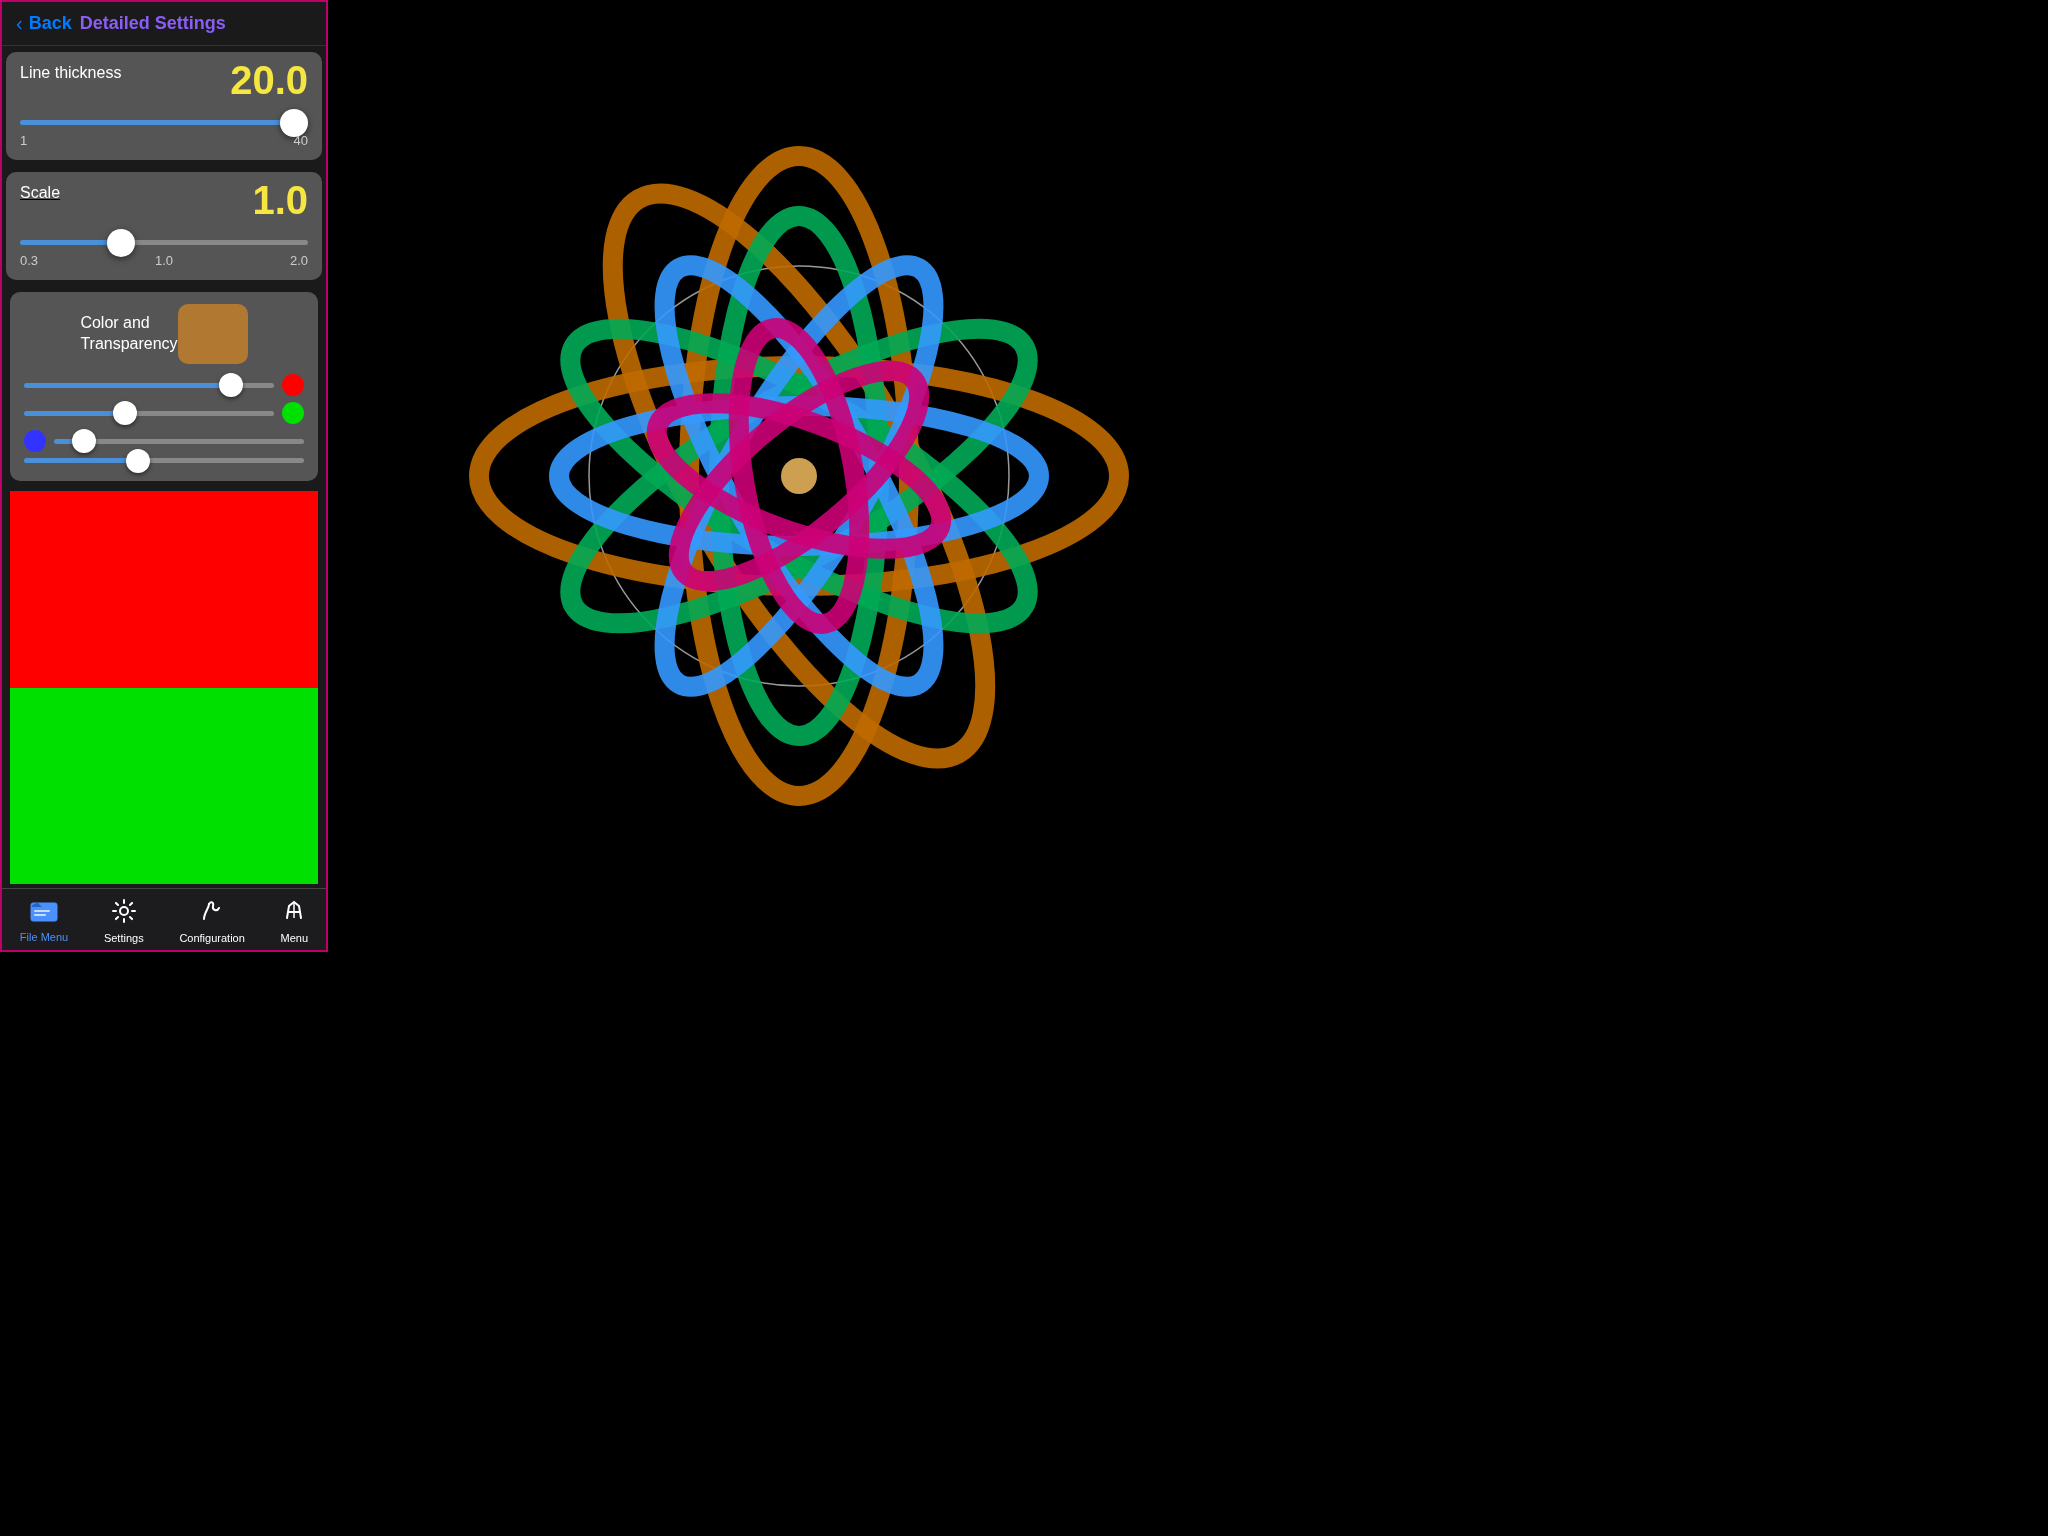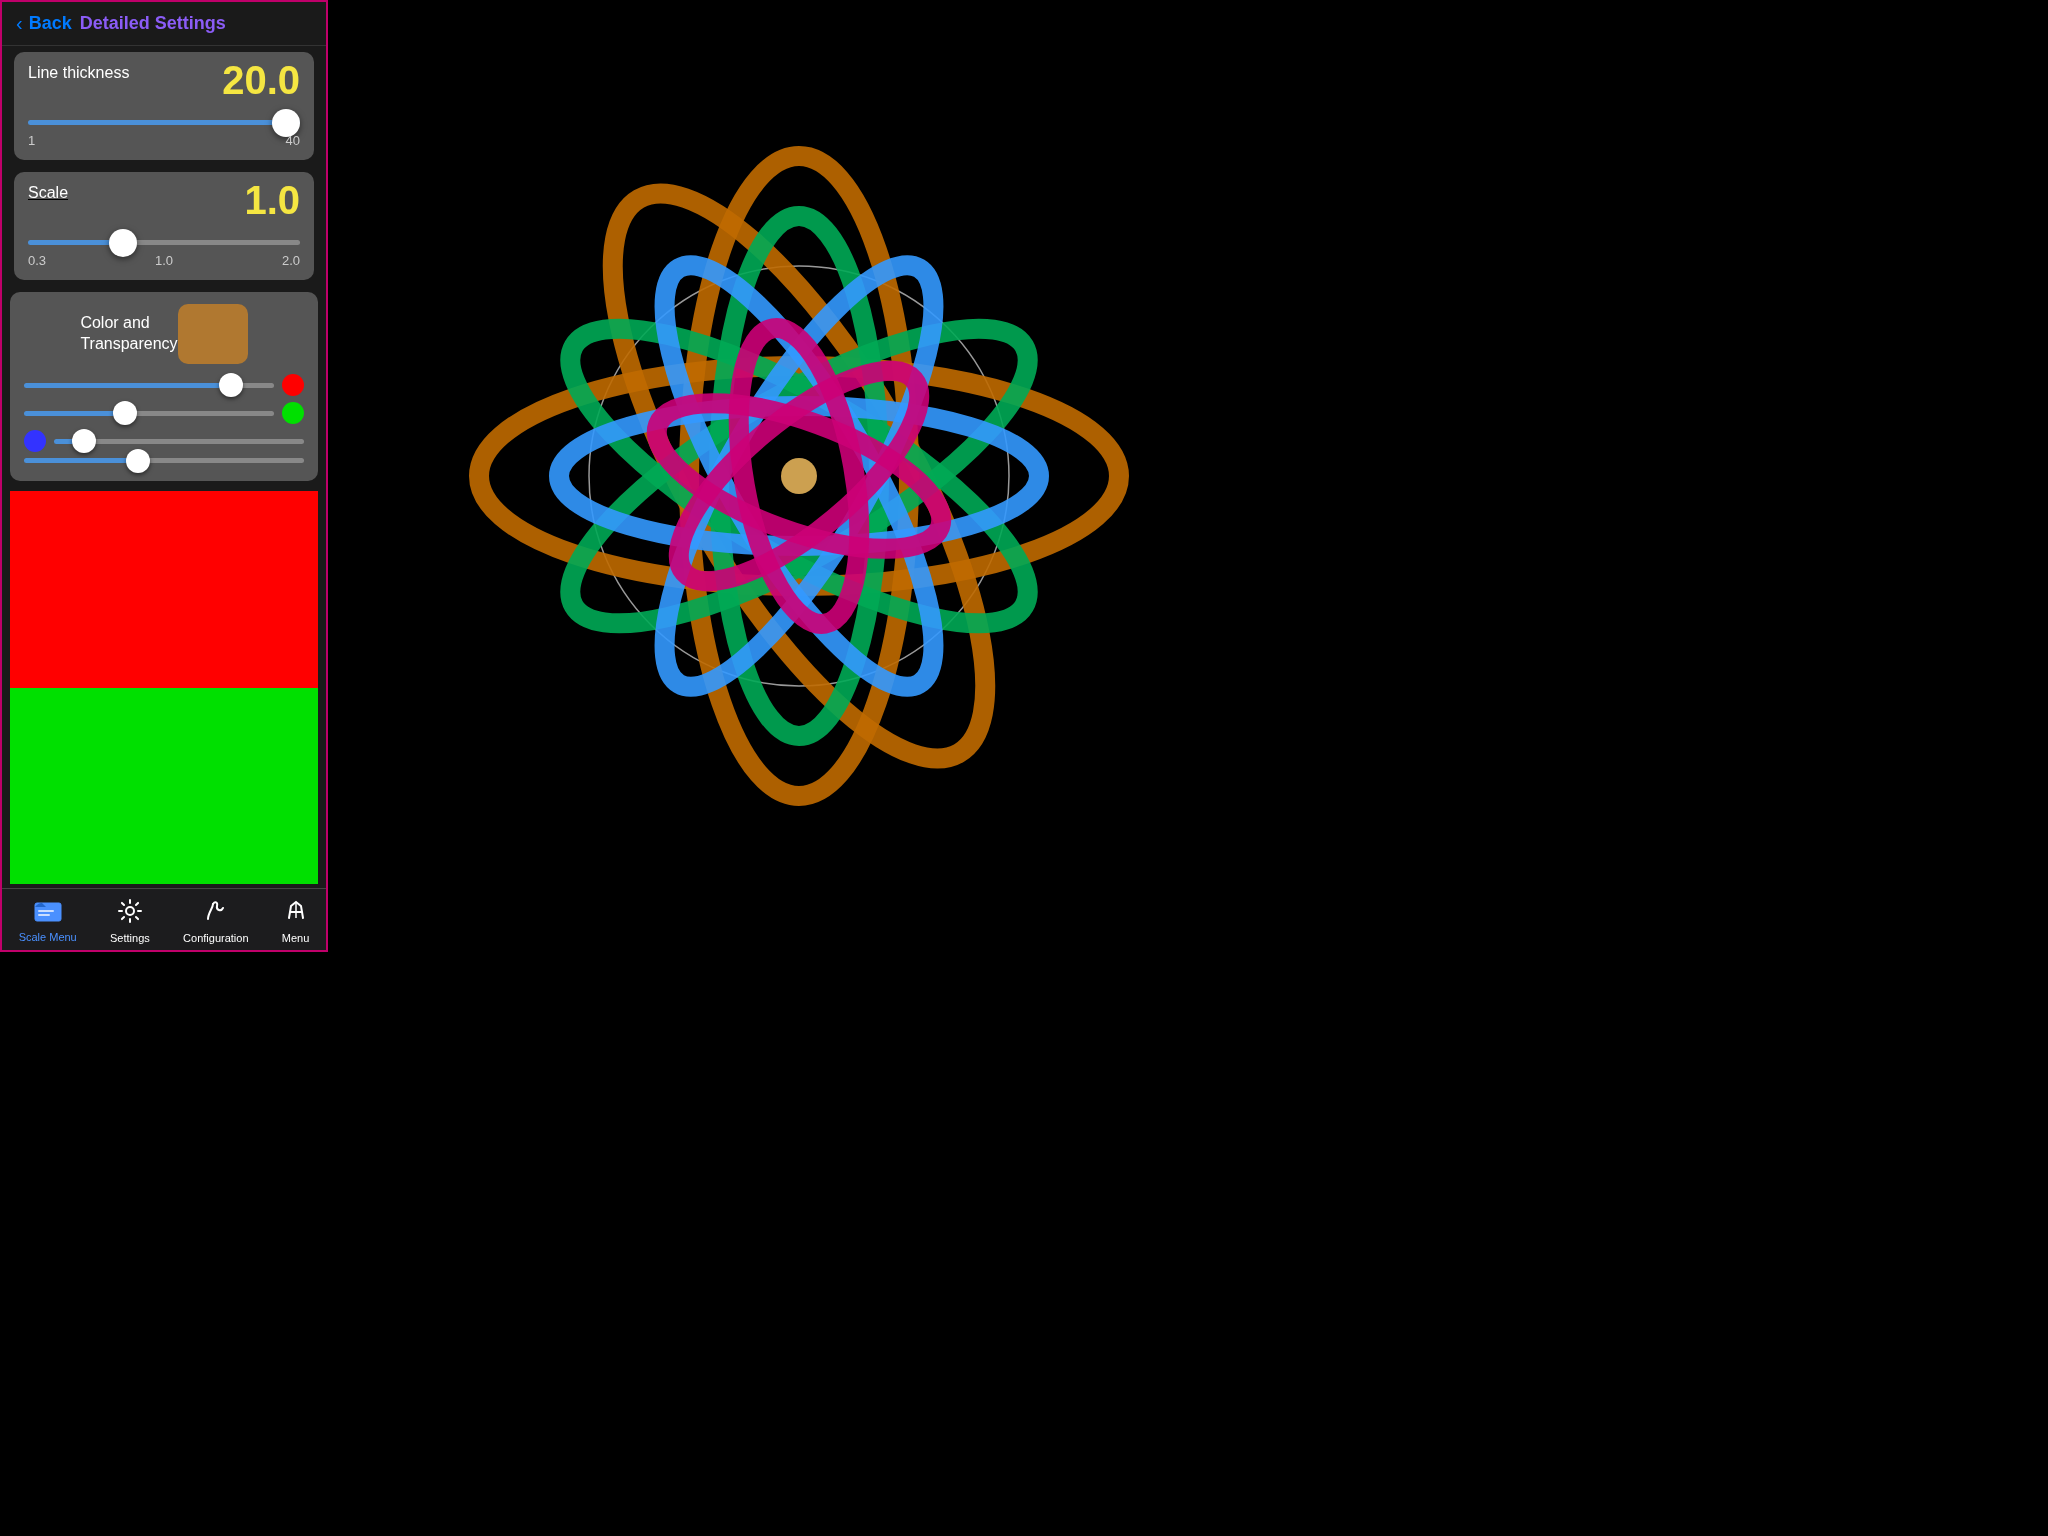--- a/index.html
+++ b/index.html
@@ -45,21 +45,21 @@
     }
     #page-title {
       color: #8b5cf6;
       font-size: 18px;
       font-weight: 600;
     }
 
     
     .section {
       background: #555;
-      margin: 6px 12px;
+      margin: 6px 4px;
       border-radius: 10px;
       padding: 12px 14px;
     }
 
     .section-label {
       color: #fff;
       font-size: 16px;
       margin-bottom: 8px;
     }
 
@@ -291,21 +291,21 @@
   <div id="bottom-nav">
     <div class="nav-item active">
       <span class="nav-icon">
         <svg width="28" height="24" viewBox="0 0 28 24" fill="none">
           <rect x="1" y="4" width="26" height="18" rx="2" fill="#4a90ff" stroke="#4a90ff"></rect>
           <path d="M1 8 Q4 4 8 4 L12 8 Z" fill="#2266cc"></path>
           <rect x="4" y="11" width="16" height="2" rx="1" fill="#fff" opacity="0.7"></rect>
           <rect x="4" y="15" width="12" height="2" rx="1" fill="#fff" opacity="0.7"></rect>
         </svg>
       </span>
-      <span>Scale Menu</span>
+      <span>File Menu</span>
     </div>
     <div class="nav-item">
       <span class="nav-icon">
         <svg width="26" height="26" viewBox="0 0 26 26" fill="none">
           <circle cx="13" cy="13" r="4" stroke="#fff" stroke-width="2"></circle>
           <path d="M13 2v3M13 21v3M2 13h3M21 13h3M4.93 4.93l2.12 2.12M18.95 18.95l2.12 2.12M4.93 21.07l2.12-2.12M18.95 7.05l2.12-2.12" stroke="#fff" stroke-width="2" stroke-linecap="round"></path>
         </svg>
       </span>
       <span>Settings</span>
     </div>

